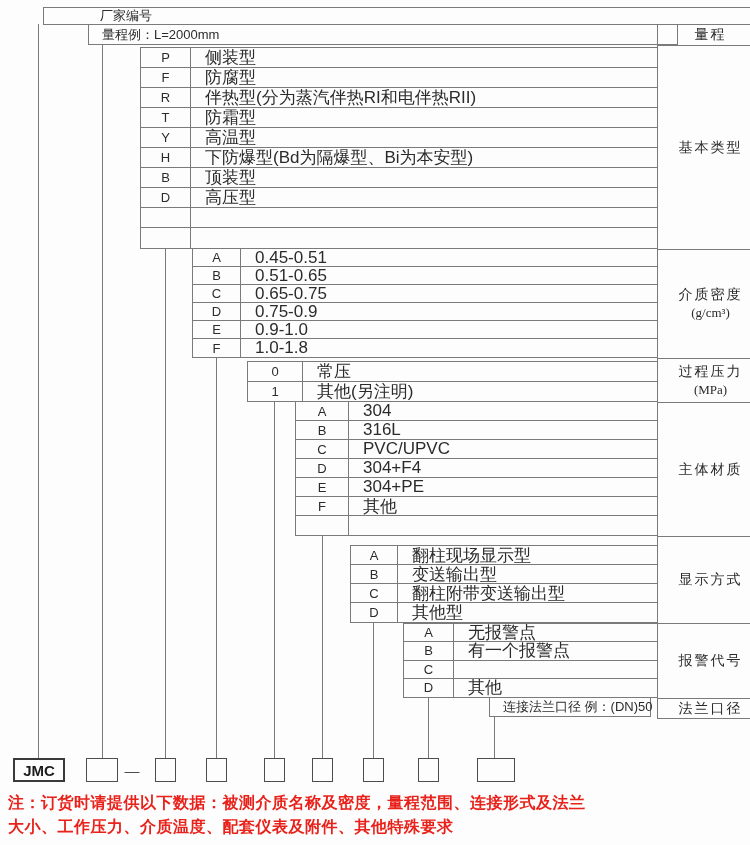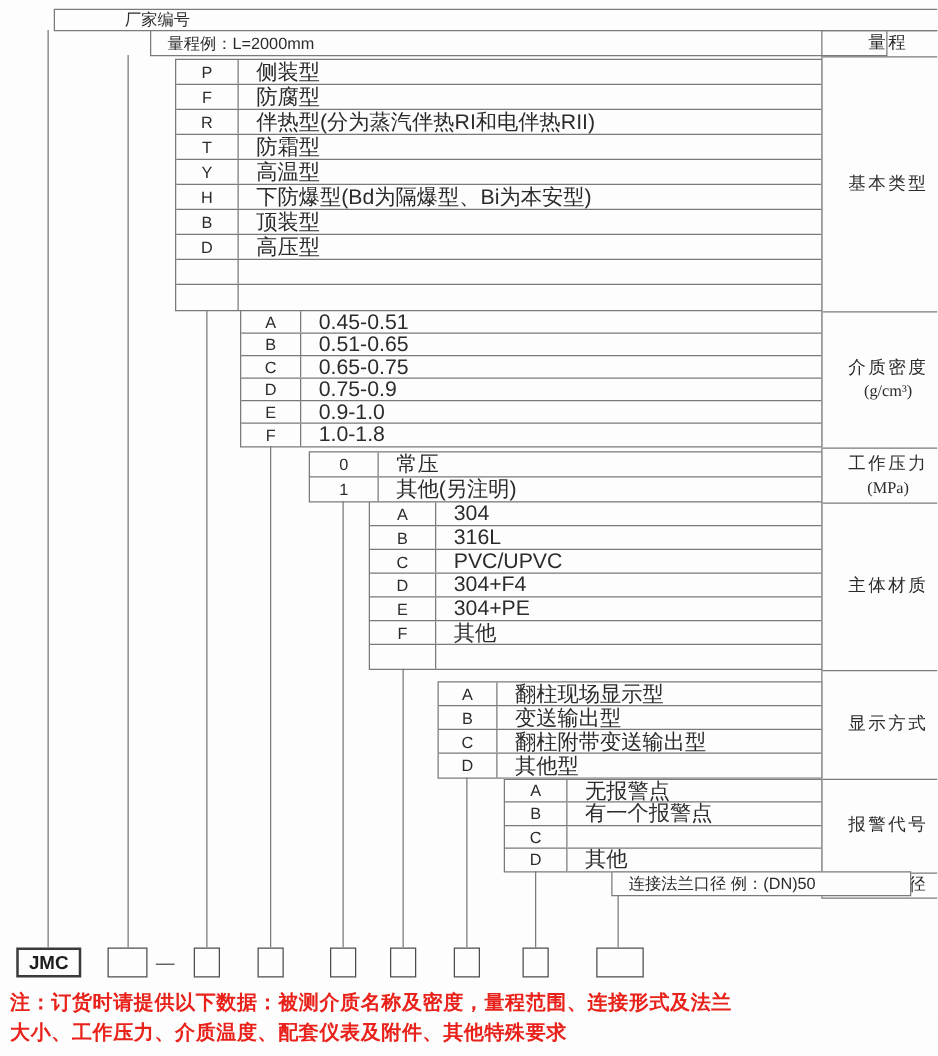--- a/index.html
+++ b/index.html
@@ -5,21 +5,21 @@
   html,body{margin:0;padding:0;background:#fff;}
   #canvas{
     position:relative;width:750px;height:845px;background:#fdfdfd;
     font-family:"Liberation Sans","DejaVu Sans",sans-serif;
     color:#2b2b2b;overflow:hidden;
   }
   .cell{position:absolute;border:1px solid #7a7a7a;box-sizing:border-box;
         display:flex;align-items:center;font-size:13px;background:#fdfdfd;margin-left:36px;}
   
   #row-manufacturer{left:7px;top:7px;width:737px;height:18px;padding-left:56px;}
-  #row-range{left:84px;top:24px;width:590px;height:21px;padding-left:13px;}
+  #row-range{left:52px;top:24px;width:590px;height:21px;padding-left:13px;}
   
   #labelcol{position:absolute;left:657px;top:24px;width:107px;height:695px;
             border:1px solid #7a7a7a;box-sizing:border-box;display:flex;flex-direction:column;
             font-family:"Liberation Serif","DejaVu Serif",serif;}
   .lcell{border-bottom:1px solid #7a7a7a;box-sizing:border-box;display:flex;
          flex-direction:column;align-items:center;justify-content:center;
          font-size:14px;letter-spacing:2px;text-align:center;line-height:18px;}
   .lcell:last-child{border-bottom:none;}
   .lunit{letter-spacing:0;font-size:13px;}
   
@@ -30,21 +30,21 @@
   .code{border-right:1px solid #7a7a7a;box-sizing:border-box;display:flex;
         align-items:center;justify-content:center;font-size:13px;flex:none;}
   .desc{flex:1;display:flex;align-items:center;font-size:17px;padding-left:14px;
         white-space:nowrap;overflow:hidden;text-align:right;}
   #sec-basic{left:140px;top:47px;width:518px;}    #sec-basic .trow{height:20px;}    #sec-basic .code{width:50px;}
   #sec-density{left:192px;top:248px;width:466px;} #sec-density .trow{height:18px;}  #sec-density .code{width:48px;}
   #sec-pressure{left:247px;top:361px;width:411px;}#sec-pressure .trow{height:19.5px;}#sec-pressure .code{width:55px;}
   #sec-material{left:295px;top:401px;width:363px;}#sec-material .trow{height:19px;} #sec-material .code{width:53px;}
   #sec-display{left:350px;top:545px;width:308px;} #sec-display .trow{height:19px;}  #sec-display .code{width:47px;}
   #sec-alarm{left:403px;top:623px;width:255px;}   #sec-alarm .trow{height:18.25px;} #sec-alarm .code{width:50px;}
-  #row-flange{left:453px;top:697px;width:240px;height:20px;padding-left:13px;white-space:nowrap;}
+  #row-flange{left:453px;top:697px;width:162px;height:20px;padding-left:13px;white-space:nowrap;}
   
   .vline{position:absolute;width:1px;background:#7a7a7a;}
   
   .cbox{position:absolute;top:758px;height:24px;border:1px solid #4d4d4d;
         box-sizing:border-box;background:#fdfdfd;}
   #box-jmc{left:13px;width:52px;border:2px solid #3a3a3a;display:flex;align-items:center;
            justify-content:center;font-weight:bold;font-size:15px;color:#1c1c1c;text-align:right;}
   #dash{position:absolute;left:118px;top:758px;width:28px;height:24px;display:flex;
         align-items:center;justify-content:center;font-size:15px;color:#4d4d4d;}
   
@@ -68,21 +68,21 @@
         <span>量程</span>
       </div>
     <div class="lcell" style="height:204px">
         <span>基本类型</span>
       </div>
     <div class="lcell" style="height:109px">
       <span>介质密度</span>
       <span class="lunit">(g/cm³)</span>
     </div>
     <div class="lcell" style="height:44px">
-      <span>工作压力</span>
+      <span>过程压力</span>
       <span class="lunit">(MPa)</span>
     </div>
     <div class="lcell" style="height:134px">
         <span>主体材质</span>
       </div>
     <div class="lcell" style="height:87px">
         <span>显示方式</span>
       </div>
     <div class="lcell" style="height:75px">
         <span>报警代号</span>

